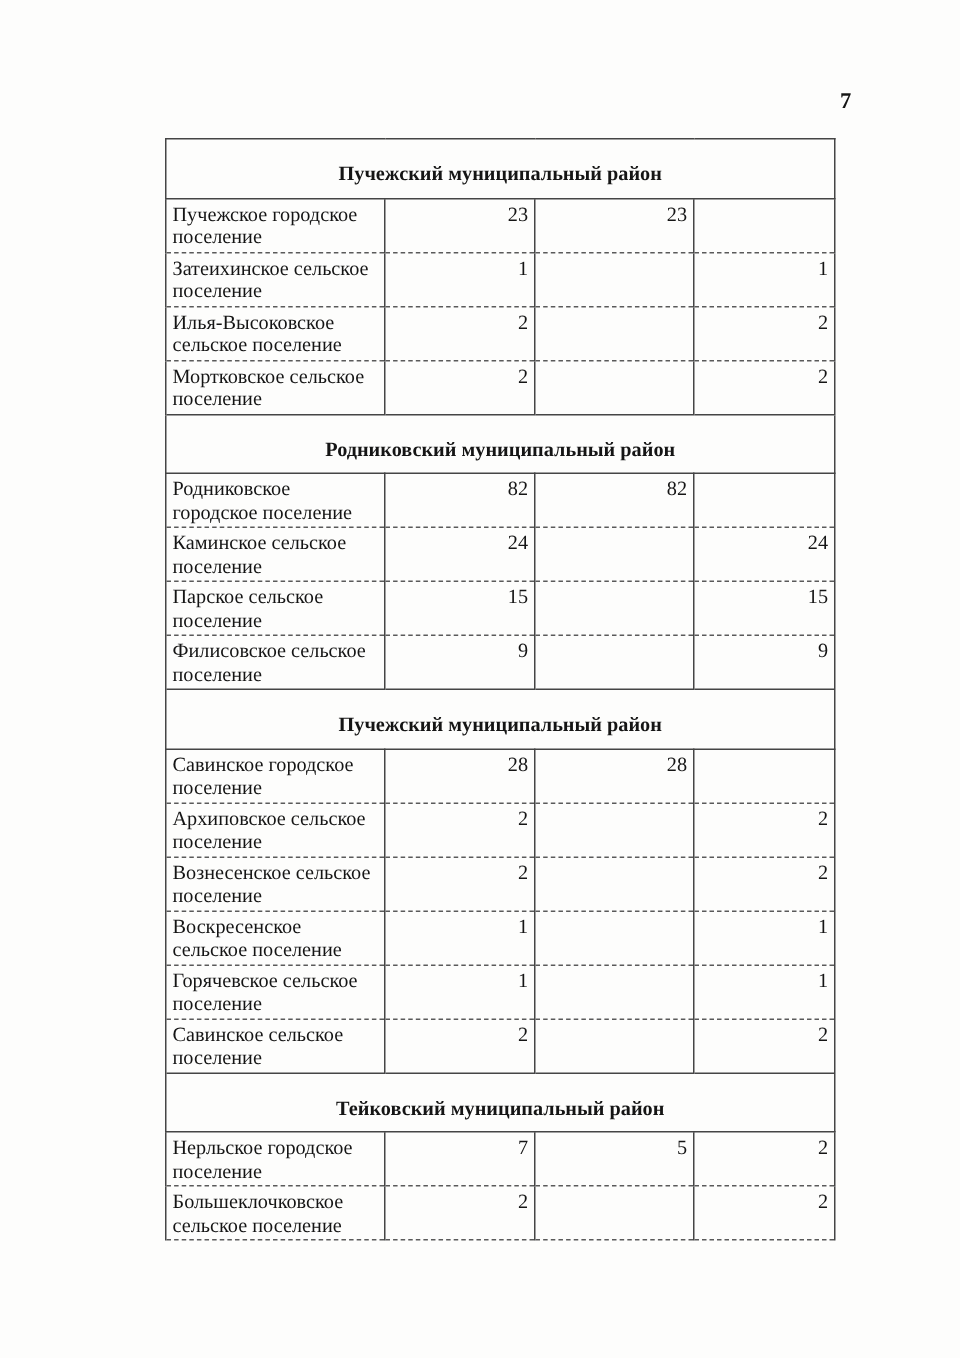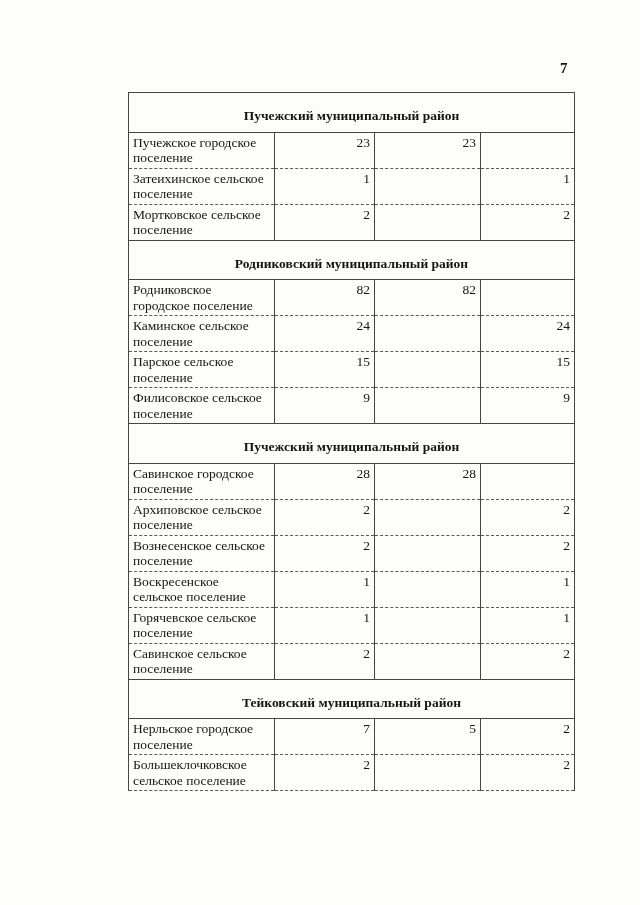--- a/index.html
+++ b/index.html
@@ -22,21 +22,20 @@
     font-size: 15px;
     font-weight: bold;
   }
   .doc-table {
     position: absolute;
     top: 92px;
     left: 110px;
     width: 446px;
     border-collapse: collapse;
     table-layout: fixed;
-    margin-left: 18px;
   }
   .doc-table td {
     vertical-align: top;
     font-size: 13.5px;
     line-height: 15.5px;
     border-left: 1px solid #454545;
     border-right: 1px solid #454545;
     border-top: 1px dashed #5a5a5a;
     border-bottom: 1px dashed #5a5a5a;
     overflow: hidden;
@@ -81,20 +80,26 @@
       <td class="name">Пучежское городское поселение</td>
       <td class="num">23</td>
       <td class="num">23</td>
       <td class="num"></td>
     </tr>
     <tr class="data-row">
       <td class="name">Затеихинское сельское поселение</td>
       <td class="num">1</td>
       <td class="num"></td>
       <td class="num">1</td>
+    </tr>
+    <tr class="data-row">
+      <td class="name">Илья-Высоковское сельское поселение</td>
+      <td class="num">2</td>
+      <td class="num"></td>
+      <td class="num">2</td>
     </tr>
     <tr class="data-row">
       <td class="name">Мортковское сельское поселение</td>
       <td class="num">2</td>
       <td class="num"></td>
       <td class="num">2</td>
     </tr>
 
     <tr class="section-row">
       <td colspan="4" class="section-title">Родниковский муниципальный район</td>

